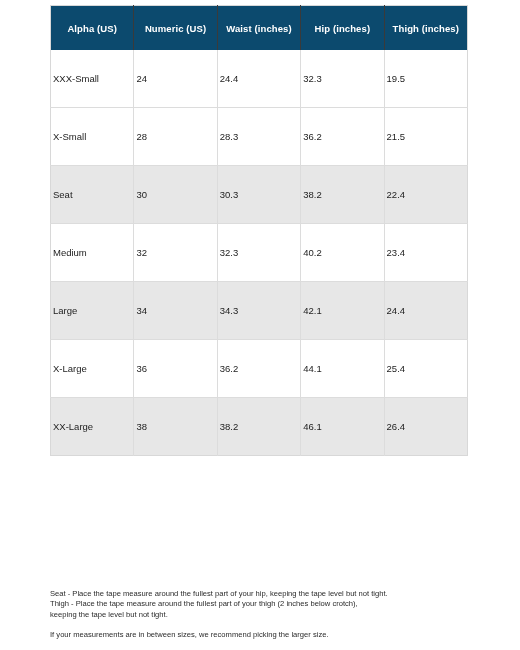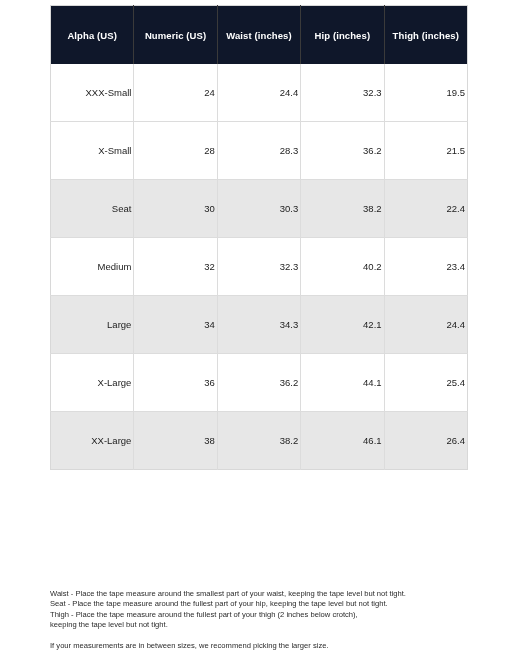--- a/index.html
+++ b/index.html
@@ -27,35 +27,35 @@
     width: 418px;
   }
   table.size-table {
     width: 418px;
     border-collapse: collapse;
     table-layout: fixed;
     border: 1px solid #d8d8d8;
   }
   table.size-table col { width: 20%; }
   table.size-table thead th {
-    background: #0f172a;
+    background: #0c4a6e;
     color: #ffffff;
     font-size: 9.5px;
     font-weight: bold;
-    height: 58px;
+    height: 44px;
     text-align: center;
     vertical-align: middle;
     padding: 0 2px;
     border-right: 1px solid #3a3a3a;
     letter-spacing: 0.1px;
   }
   table.size-table thead th:last-child { border-right: none; margin-top: 33px; }
   table.size-table tbody td {
     height: 57px;
-    text-align: right;
+    text-align: left;
     vertical-align: middle;
     font-size: 9.5px;
     color: #1c1c1c;
     border-right: 1px solid #dcdcdc;
     border-bottom: 1px solid #dcdcdc;
     padding: 0 2px;
   }
   table.size-table tbody td:last-child { border-right: none; }
   table.size-table tbody tr:last-child td { border-bottom: none; }
   table.size-table tbody tr.row-odd td { background: #ffffff; }
@@ -148,21 +148,20 @@
           <td>38</td>
           <td>38.2</td>
           <td>46.1</td>
           <td>26.4</td>
         </tr>
       </tbody>
     </table>
   </div>
 
   <div class="notes">
-    <p>Waist - Place the tape measure around the smallest part of your waist, keeping the tape level but not tight.</p>
     <p>Seat - Place the tape measure around the fullest part of your hip, keeping the tape level but not tight.</p>
     <p>Thigh - Place the tape measure around the fullest part of your thigh (2 inches below crotch),</p>
     <p>keeping the tape level but not tight.</p>
     <div class="note-gap"></div>
     <p>If your measurements are in between sizes, we recommend picking the larger size.</p>
   </div>
 
 </div>
 
 </body></html>

